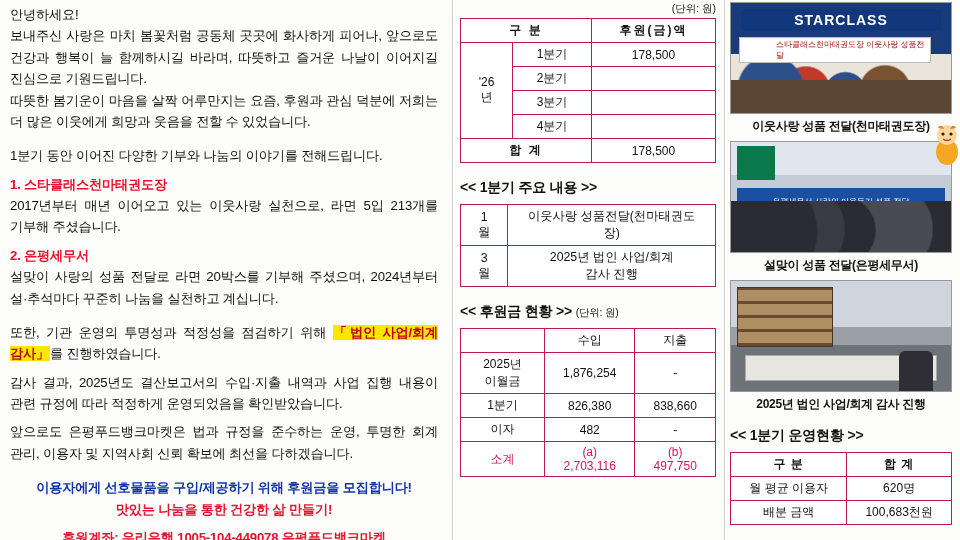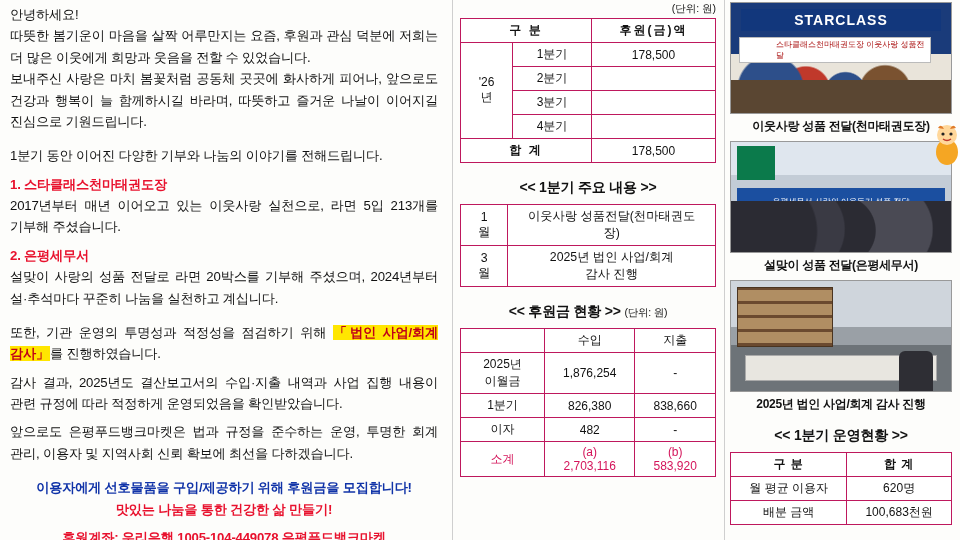--- a/index.html
+++ b/index.html
@@ -72,21 +72,20 @@
   table td, table th {
     border: 1px solid #be185d;
     padding: 3px 17px;
     text-align: center;
     height: 21px;
     background: #fff;
   }
   .tbl-donation td { height: 20px; }
   .hdr { font-weight: bold; letter-spacing: 2px; }
   .sec-title {
-    text-align: center;
     font-weight: bold;
     font-size: 14px;
     margin: 16px 0 7px 0;
     letter-spacing: -0.2px;
   }
   .sec-title .u { font-size: 10.5px; font-weight: normal; }
   .tbl-content td { font-size: 12.3px; height: 30px; }
   .tbl-content td.m { width: 44px; }
   .tbl-fund td { font-size: 12px; height: 22px; }
   .tbl-fund .rowhead { text-align: center; }
@@ -184,22 +183,22 @@
     z-index: 5;
   }
 </style>
 </head>
 <body>
 
 <div class="page">
 
   <div class="col-left">
     <p>안녕하세요!</p>
+    <p>보내주신 사랑은 마치 봄꽃처럼 공동체 곳곳에 화사하게 피어나, 앞으로도 건강과 행복이 늘 함께하시길 바라며, 따뜻하고 즐거운 나날이 이어지길 진심으로 기원드립니다.</p>
     <p>따뜻한 봄기운이 마음을 살짝 어루만지는 요즘, 후원과 관심 덕분에 저희는 더 많은 이웃에게 희망과 웃음을 전할 수 있었습니다.</p>
-    <p>보내주신 사랑은 마치 봄꽃처럼 공동체 곳곳에 화사하게 피어나, 앞으로도 건강과 행복이 늘 함께하시길 바라며, 따뜻하고 즐거운 나날이 이어지길 진심으로 기원드립니다.</p>
     <div class="gap"></div>
     <p>1분기 동안 이어진 다양한 기부와 나눔의 이야기를 전해드립니다.</p>
     <div class="gap-s"></div>
     <p class="redb">1. 스타클래스천마태권도장</p>
     <p>2017년부터 매년 이어오고 있는 이웃사랑 실천으로, 라면 5입 213개를 기부해 주셨습니다.</p>
     <div class="gap-s"></div>
     <p class="redb">2. 은평세무서</p>
     <p>설맞이 사랑의 성품 전달로 라면 20박스를 기부해 주셨으며, 2024년부터 설·추석마다 꾸준히 나눔을 실천하고 계십니다.</p>
     <div class="gap"></div>
     <p>
@@ -288,21 +287,21 @@
         <td>838,660</td>
       </tr>
       <tr>
         <td class="rowhead">이자</td>
         <td>482</td>
         <td>-</td>
       </tr>
       <tr class="pinkrow">
         <td class="rowhead">소계</td>
         <td>(a) 2,703,116</td>
-        <td>(b) 583,920</td>
+        <td>(b) 497,750</td>
       </tr>
     </tbody>
       </table>
   </div>
 
   <div class="vdiv" style="left:724px;"></div>
 
   <div class="col-right">
     <div class="photo p1">
       <div class="banner">STARCLASS</div>

